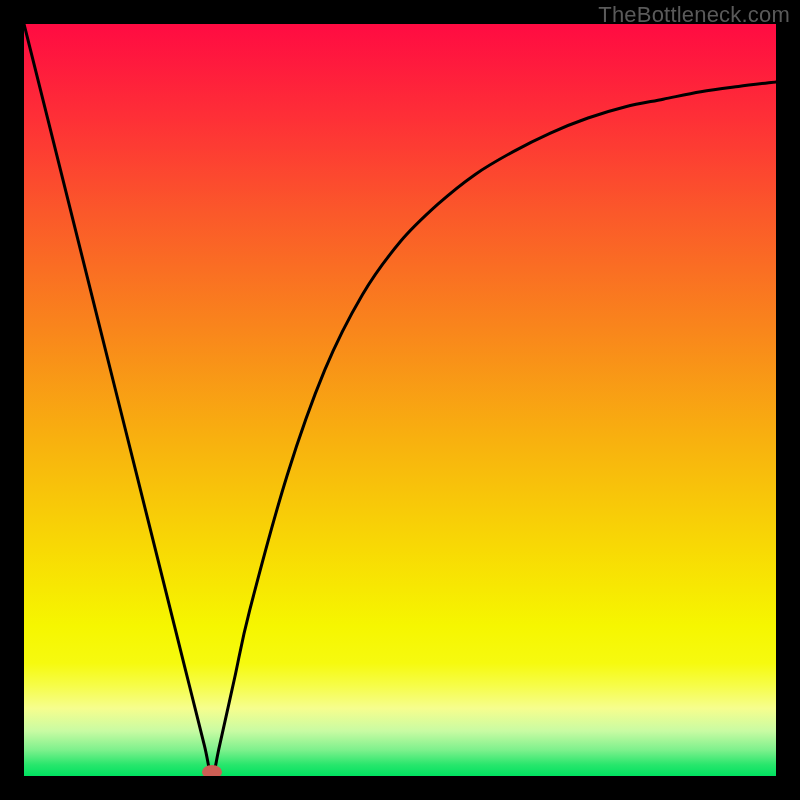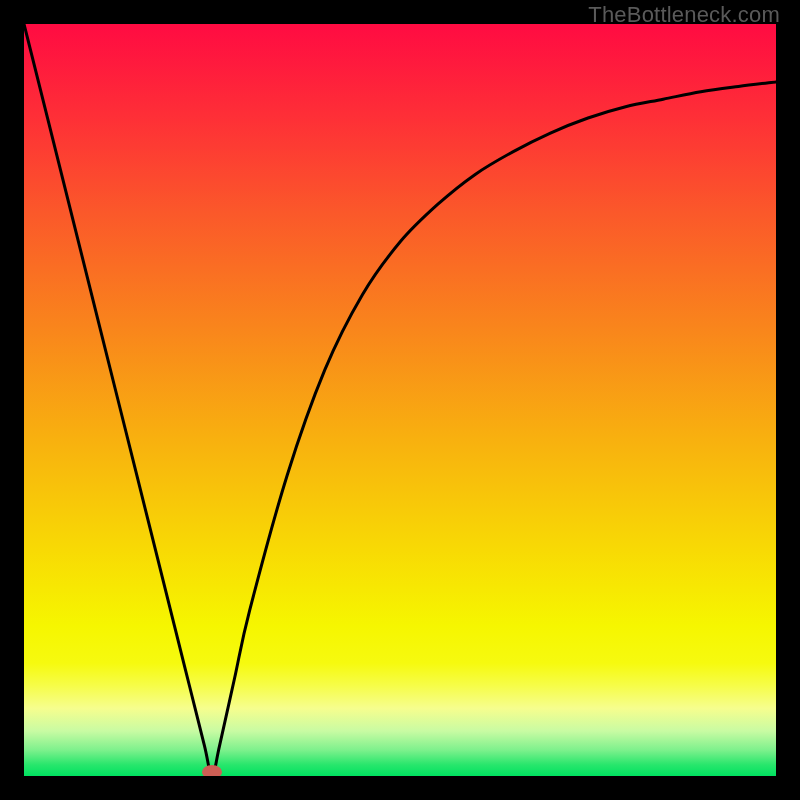--- a/index.html
+++ b/index.html
@@ -14,21 +14,21 @@
     position: absolute;
     left: 24px;
     top: 24px;
     width: 752px;
     height: 752px;
     background: #000;
   }
   .watermark {
     position: absolute;
     top: 2px;
-    right: 20px;
+    right: 10px;
     font-family: Arial, Helvetica, sans-serif;
     font-size: 22px;
     font-weight: 500;
     color: #5a5a5a;
     letter-spacing: 0.2px;
   }
   svg {
     display: block;
   }
 </style>

